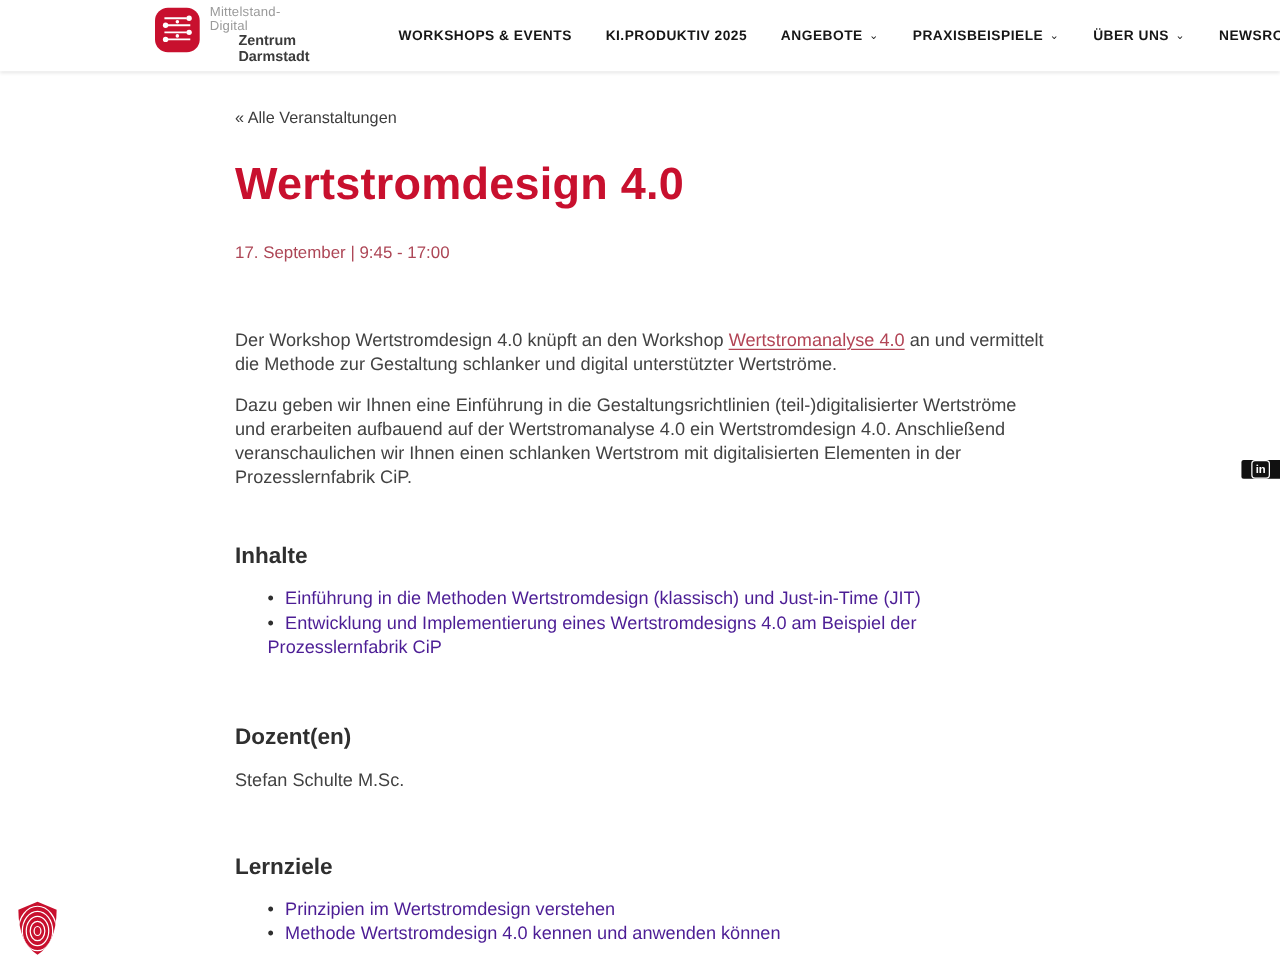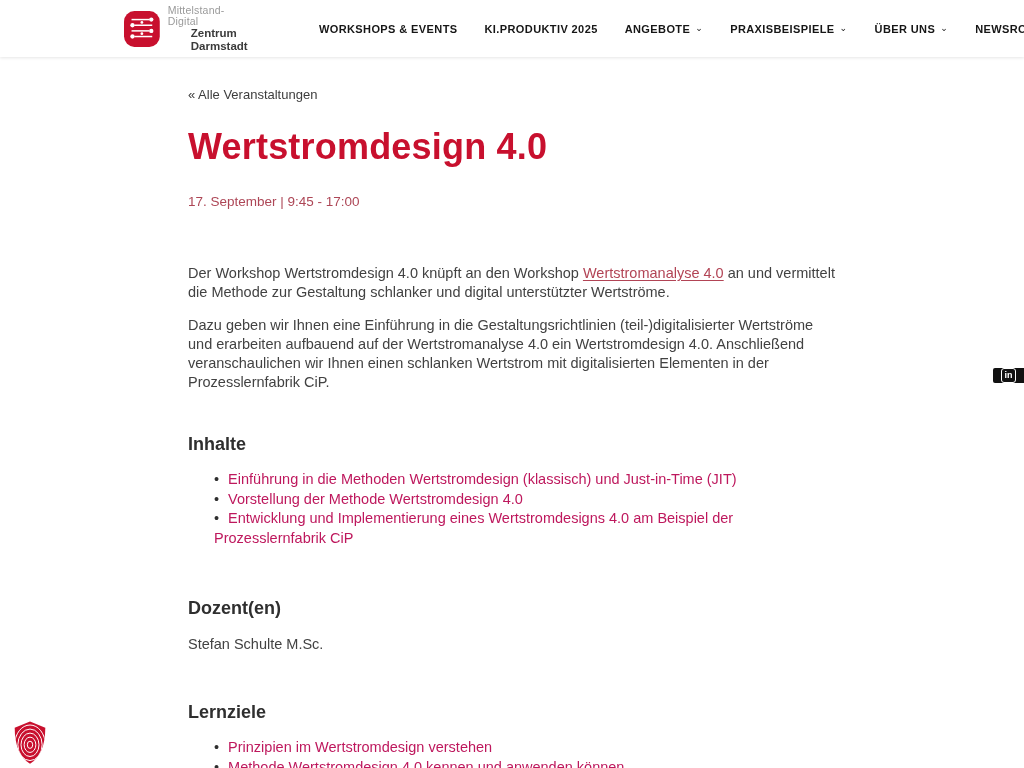--- a/index.html
+++ b/index.html
@@ -9,21 +9,21 @@
   
   .site-header {
     position: relative;
     height: 57px;
     background: #ffffff;
     box-shadow: 0 1px 3px rgba(0,0,0,0.10);
     display: flex;
     align-items: center;
     padding-left: 124px;
   }
-  .logo-wrap { display: flex; align-items: center; gap: 8px; cursor: pointer; }
+  .logo-wrap { display: flex; align-items: flex-start; gap: 8px; cursor: pointer; }
   .logo-mark { width: 38px; height: 38px; display: block; }
   .logo-text { line-height: 1.05; }
   .logo-text .l1 { font-size: 10.5px; color: #9a9a9a; letter-spacing: 0.2px; }
   .logo-text .l2, .logo-text .l3 { font-size: 11.5px; font-weight: 700; color: #3b3b3b; margin-left: 23px; }
 
   .main-nav { display: flex; align-items: center; gap: 27px; margin-left: 69px; }
   .nav-item {
     font-size: 11px;
     font-weight: 700;
     letter-spacing: 0.4px;
@@ -79,21 +79,21 @@
     font-weight: 600;
     color: #2f2f2f;
   }
   .h-inhalte { margin-top: 42px; }
   .h-dozent { margin-top: 50px; }
   .h-lernziele { margin-top: 48px; }
   .bullet-list { margin-top: 15px; list-style: none; }
   .bullet-list li {
     font-size: 14.5px;
     line-height: 19.5px;
-    color: #be185d;
+    color: #4c1d95;
     padding-left: 26px;
   }
   .bullet-list li::before {
     content: "•";
     margin-right: 9px;
     color: #2f2f2f;
   }
   .dozent-name { margin-top: 16px; }
 
   
@@ -194,21 +194,20 @@
 
   <div class="event-schedule">17. September | 9:45 - 17:00</div>
 
   <p class="para intro-p1"><span>Der Workshop Wertstromdesign 4.0 knüpft an den Workshop </span><a class="text-link">Wertstromanalyse 4.0</a><span> an und vermittelt die Methode zur Gestaltung schlanker und digital unterstützter Wertströme.</span></p>
 
   <p class="para intro-p2">Dazu geben wir Ihnen eine Einführung in die Gestaltungsrichtlinien (teil-)digitalisierter Wertströme und erarbeiten aufbauend auf der Wertstromanalyse 4.0 ein Wertstromdesign 4.0. Anschließend veranschaulichen wir Ihnen einen schlanken Wertstrom mit digitalisierten Elementen in der Prozesslernfabrik CiP.</p>
 
   <h2 class="section-heading h-inhalte">Inhalte</h2>
   <ul class="bullet-list">
     <li>Einführung in die Methoden Wertstromdesign (klassisch) und Just-in-Time (JIT)</li>
-    <li>Vorstellung der Methode Wertstromdesign 4.0</li>
     <li>Entwicklung und Implementierung eines Wertstromdesigns 4.0 am Beispiel der Prozesslernfabrik CiP</li>
   </ul>
 
   <h2 class="section-heading h-dozent">Dozent(en)</h2>
   <p class="para dozent-name">Stefan Schulte M.Sc.</p>
 
   <h2 class="section-heading h-lernziele">Lernziele</h2>
   <ul class="bullet-list">
     <li>Prinzipien im Wertstromdesign verstehen</li>
     <li>Methode Wertstromdesign 4.0 kennen und anwenden können</li>

